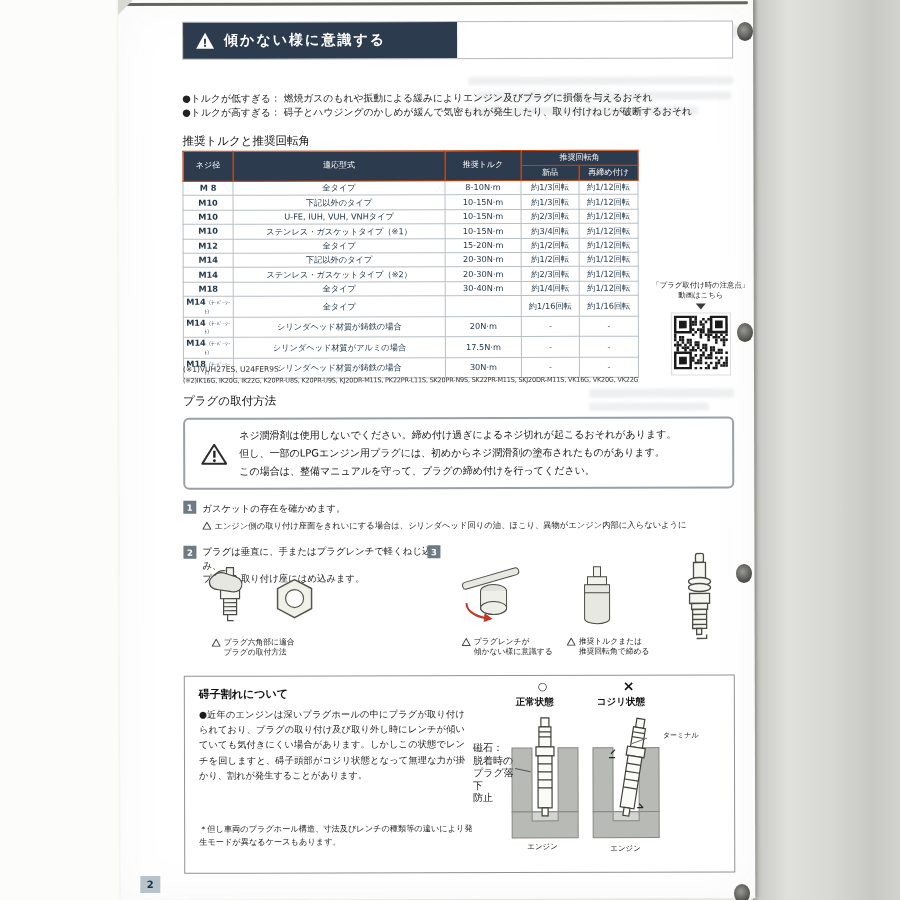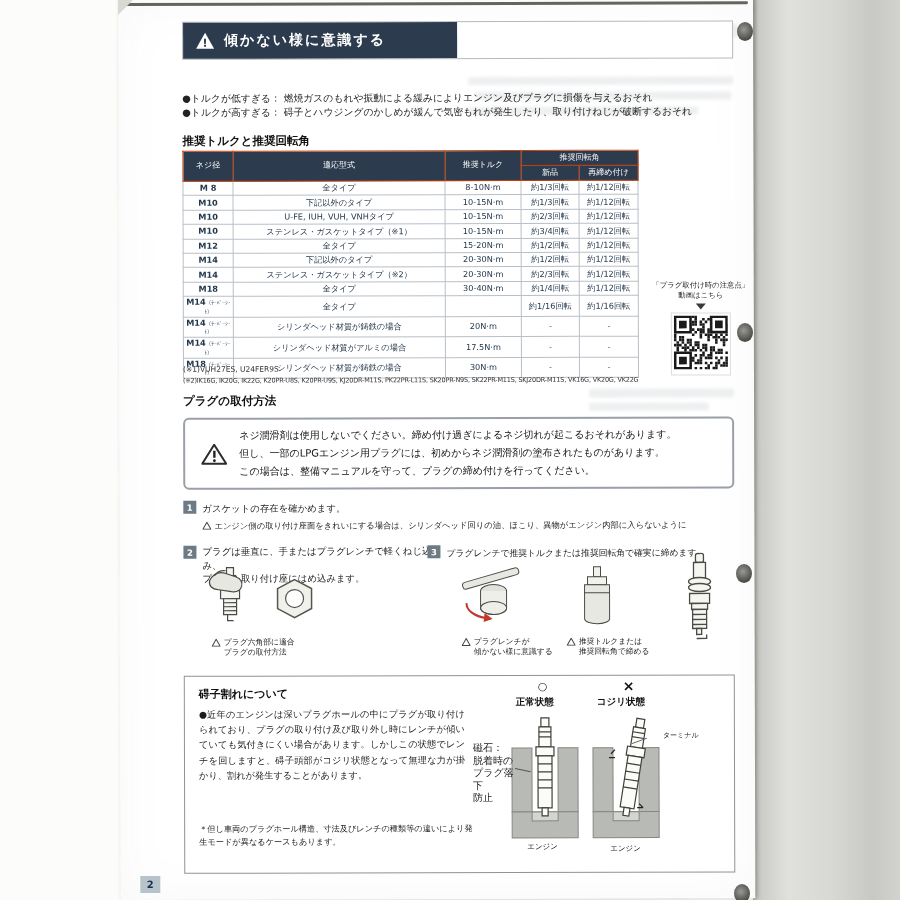--- a/index.html
+++ b/index.html
@@ -18,21 +18,21 @@
   .curl { position:absolute; left:0; top:0; width:0; height:0; border-top:15px solid #d9d9d3; border-right:15px solid transparent; }
   .ghost { position:absolute; background:#99a0a6; opacity:.16; filter:blur(1.6px); border-radius:2px; }
 
   .header-box { position:absolute; left:64px; top:22px; width:551px; height:38px; border:1px solid #b5b9bd; background:#fff; }
   .header-bar { width:274px; height:100%; background:#2c3b4d; display:flex; align-items:center; gap:9px; padding-left:12px; }
   .header-title { color:#fff; font-weight:bold; font-size:14px; letter-spacing:2px; }
 
   .lead { position:absolute; left:64px; top:76px; font-size:10.5px; }
   .bullet { position:absolute; left:64px; font-size:9.8px; color:#222; }
 
-  .sec-title { position:absolute; left:64px; font-weight:bold; font-size:11.5px; color:#111; }
+  .sec-title { position:absolute; left:64px; font-weight:normal; font-size:11.5px; color:#111; }
 
   .torque-table { position:absolute; left:64px; top:151px; width:455px; border-collapse:collapse; table-layout:fixed;
                   font-size:8.2px; color:#24384d; }
   .torque-table th { background:#2c3b4d; color:#fff; font-weight:normal; font-size:8px; border:1px solid #c2410c; padding:1px 2px; height:15px; line-height:1.05; }
   .torque-table td { border:1px solid #b9bfc7; text-align:center; padding:1px 2px; height:14.4px; line-height:1.05; background:#fff; }
   .torque-table td.c-size { font-weight:bold; }
   .size-note { font-size:5.5px; font-weight:normal; color:#3d5268; }
 
   .note { position:absolute; left:64px; font-size:7.5px; color:#333; white-space:nowrap; }
   .note2 { font-size:6.5px; letter-spacing:-0.2px; }
@@ -392,21 +392,20 @@
       <span>エンジン側の取り付け座面をきれいにする場合は、シリンダヘッド回りの油、ほこり、異物がエンジン内部に入らないように</span>
     </div>
 
     <div class="stepnum" style="left:64px;top:546px">2</div>
     <div class="steptext" style="left:83px;top:545px;width:232px">
       <div>プラグは垂直に、手またはプラグレンチで軽くねじ込み、</div>
       <div>プラグを取り付け座にはめ込みます。</div>
     </div>
 
     <div class="stepnum" style="left:308px;top:546px">3</div>
-    <div class="steptext" style="left:327px;top:548px;width:292px;font-size:8.8px">プラグレンチで推奨トルクまたは推奨回転角で確実に締めます。</div>
 
     <svg class="abs" style="left:80px;top:566px" width="62" height="64" viewBox="0 0 62 64">
       <g stroke="#4a4a46" fill="#f4f4f0" stroke-width="1.2">
         <rect x="27" y="2" width="7" height="8"></rect>
         <path d="M25,10 h11 l2,14 h-15 z"></path>
         <rect x="21" y="24" width="19" height="9"></rect>
         <rect x="24" y="33" width="13" height="16"></rect>
         <line x1="24" y1="37" x2="37" y2="37"></line>
         <line x1="24" y1="41" x2="37" y2="41"></line>
         <line x1="24" y1="45" x2="37" y2="45"></line>

